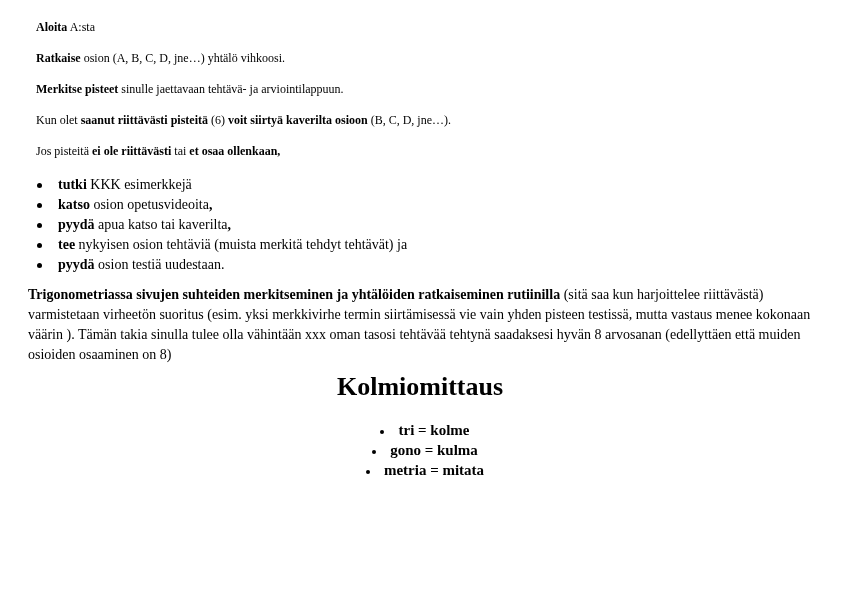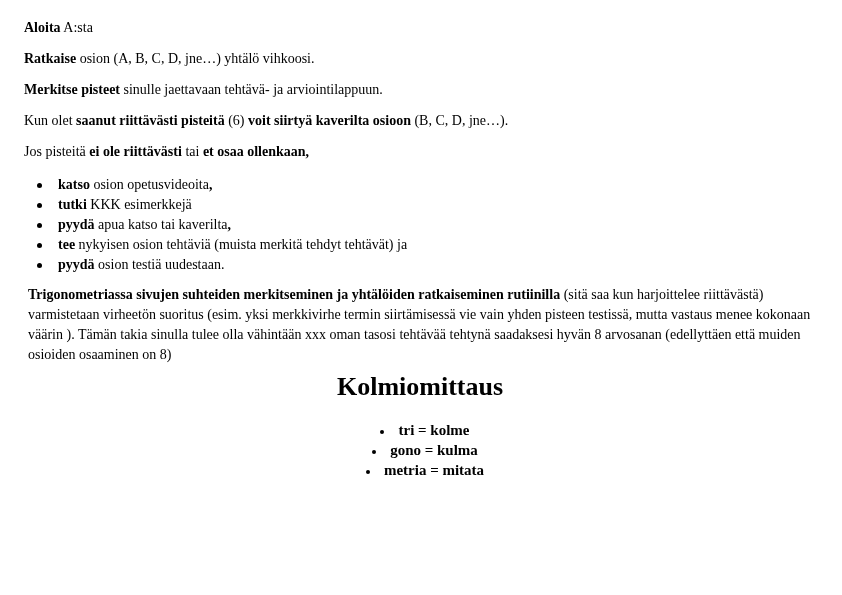--- a/index.html
+++ b/index.html
@@ -4,21 +4,21 @@
 <style>
   html, body { margin:0; padding:0; background:#ffffff; }
   body {
     width:842px; height:595px; overflow:hidden;
     font-family:"Liberation Serif", serif; color:#000000;
   }
   .page {
     box-sizing:border-box; width:842px; height:595px;
     padding:20px 22px 0 20px; background:#ffffff;
   }
-  .para { font-size:14px; line-height:15px; margin:0 0 16px 4px; }
+  .para { font-size:12px; line-height:15px; margin:0 0 16px 16px; }
   .para b, .help-item b, .closing b, .etym-text { font-weight:bold; }
   .help-list { list-style:none; margin:15px 0 10px 0; padding:0; }
   .help-item { position:relative; font-size:14px; line-height:20px; padding-left:38px; }
   .disc {
     position:absolute; left:17px; top:8px; width:5px; height:5px;
     background:#000; border-radius:50%;
   }
   .closing { font-size:14px; line-height:20px; margin:8px; }
   .section-title {
     font-size:26px; line-height:27px; font-weight:bold;
@@ -41,22 +41,22 @@
   <p class="para"><b>Ratkaise</b><span> osion (A, B, C, D, jne…) yhtälö vihkoosi.</span></p>
 
 
   <p class="para"><b>Merkitse pisteet</b><span> sinulle jaettavaan tehtävä- ja arviointilappuun.</span></p>
 
   <p class="para"><span>Kun olet </span><b>saanut riittävästi pisteitä</b><span> (6) </span><b>voit siirtyä kaverilta osioon</b><span> (B, C, D, jne…).</span></p>
 
   <p class="para"><span>Jos pisteitä </span><b>ei ole riittävästi</b><span> tai </span><b>et osaa ollenkaan,</b></p>
 
   <ul class="help-list">
+    <li class="help-item"><span class="disc"></span><b>tutki</b><span> KKK esimerkkejä</span></li>
     <li class="help-item"><span class="disc"></span><b>katso</b><span> osion opetusvideoita</span><b>,</b></li>
-    <li class="help-item"><span class="disc"></span><b>tutki</b><span> KKK esimerkkejä</span></li>
     <li class="help-item"><span class="disc"></span><b>pyydä</b><span> apua katso tai kaverilta</span><b>,</b></li>
     <li class="help-item"><span class="disc"></span><b>tee</b><span> nykyisen osion tehtäviä (muista merkitä tehdyt tehtävät) ja</span></li>
     <li class="help-item"><span class="disc"></span><b>pyydä</b><span> osion testiä uudestaan.</span></li>
   </ul>
 
   <p class="closing"><b>Trigonometriassa sivujen suhteiden merkitseminen ja yhtälöiden ratkaiseminen  rutiinilla</b><span> (sitä saa kun harjoittelee riittävästä) varmistetaan virheetön suoritus (esim. yksi merkkivirhe termin siirtämisessä vie vain yhden pisteen testissä, mutta vastaus menee kokonaan väärin ). Tämän takia sinulla tulee olla vähintään xxx oman tasosi tehtävää tehtynä saadaksesi hyvän 8 arvosanan (edellyttäen että muiden osioiden osaaminen on 8)</span></p>
 
   <h1 class="section-title">Kolmiomittaus</h1>
 
   <div class="etymology">

